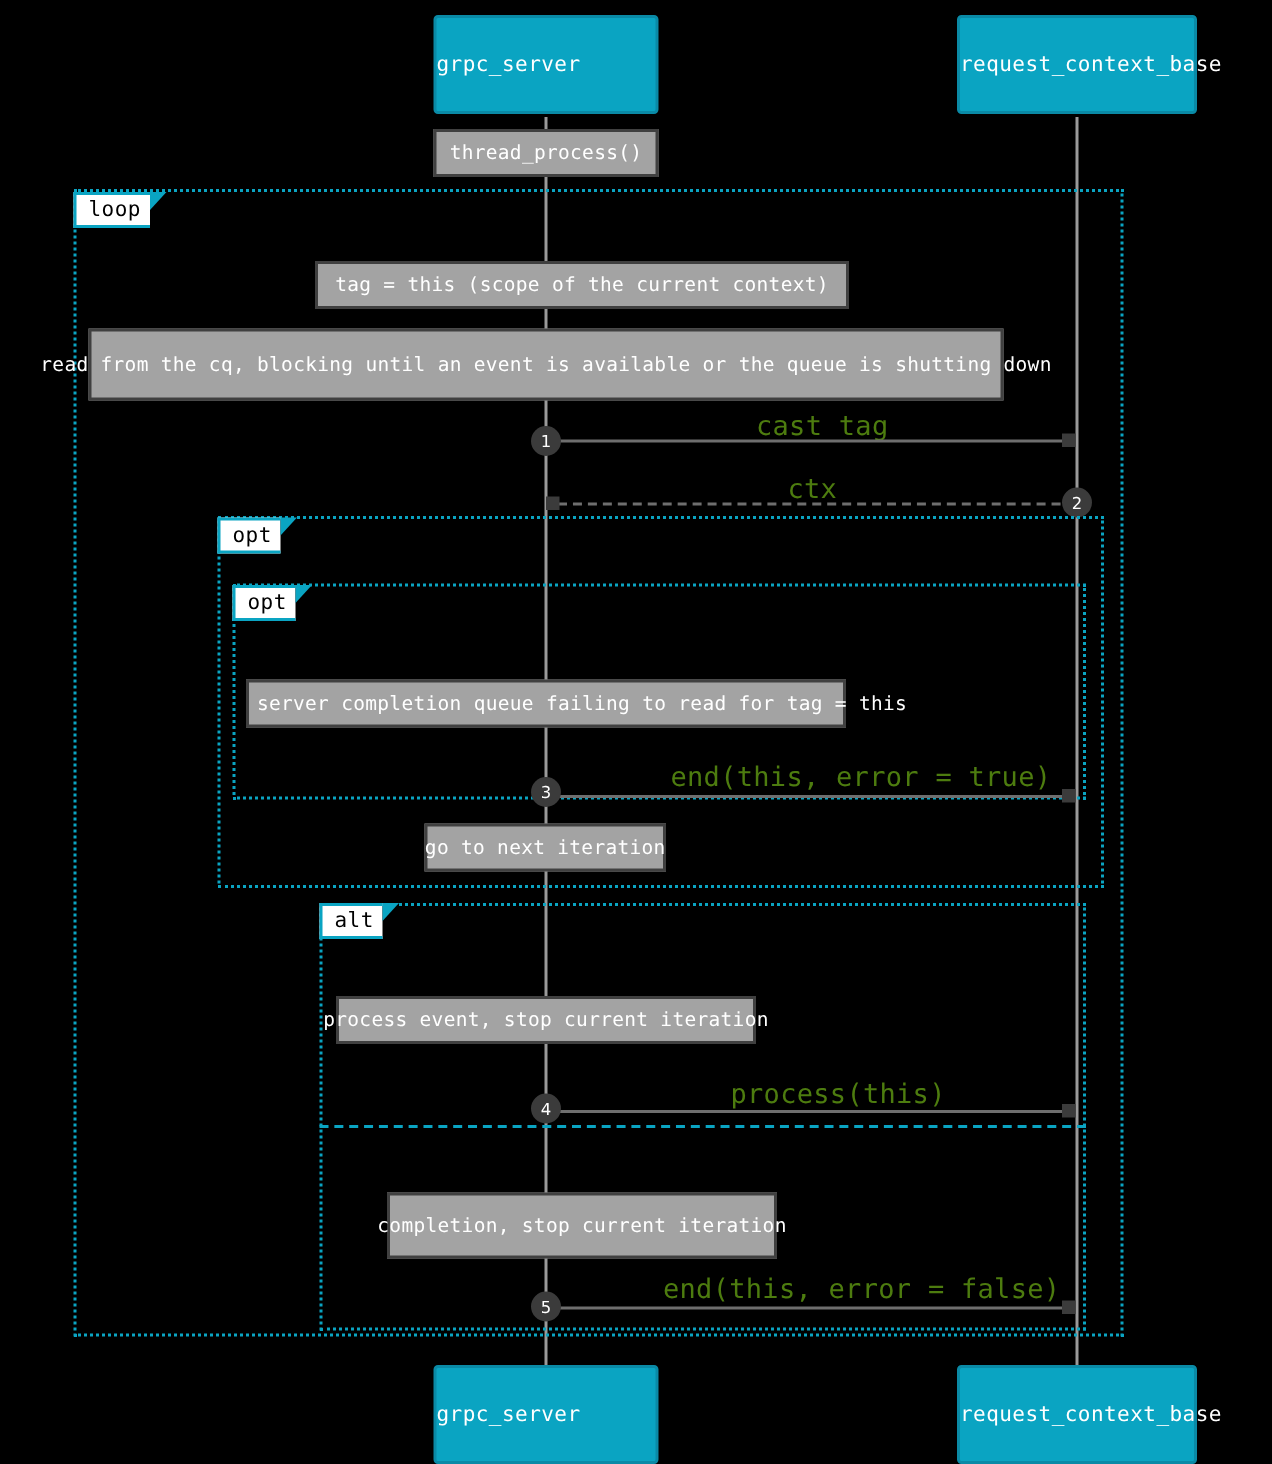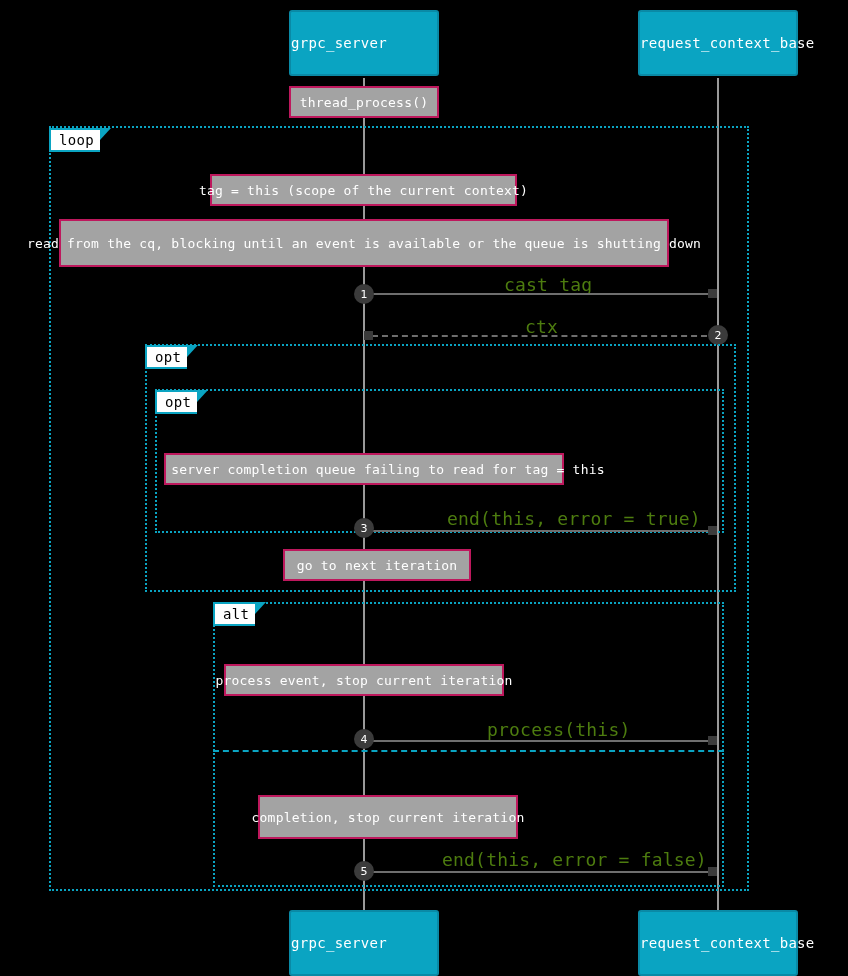--- a/index.html
+++ b/index.html
@@ -37,21 +37,21 @@
     position: absolute;
     width: 2px;
     background: #9a9a9a;
   }
 
   
   .note {
     position: absolute;
     box-sizing: border-box;
     background: #a3a3a3;
-    border: 2px solid #be185d;
+    border: 2px solid #404040;
     color: #ffffff;
     font-size: 13px;
     display: flex;
     align-items: center;
     justify-content: center;
     white-space: nowrap;
     letter-spacing: 0.2px;
   }
 
   
@@ -144,21 +144,21 @@
 
   <div class="note" style="left:289px; top:86px; width:150px; height:32px;">
     <span>thread_process()</span>
   </div>
 
   <div class="frame" style="left:49px; top:126px; width:700px; height:765px;"></div>
   <div class="frame-label" style="left:49px; top:128px;">
     <span>loop</span>
   </div>
 
-  <div class="note" style="left:210px; top:174px; width:307px; height:32px;justify-content:center;">
+  <div class="note" style="left:210px; top:174px; width:356px; height:32px;justify-content:center;">
     <span>tag = this (scope of the current context)</span>
   </div>
 
   <div class="note" style="left:59px; top:219px; width:610px; height:48px;">
     <span>read from the cq, blocking until an event is available or the queue is shutting down</span>
   </div>
 
   <div class="msg-label" style="left:504px; top:274px;">
     <span>cast tag</span>
   </div>
@@ -193,21 +193,21 @@
 
   <div class="msg-label" style="left:447px; top:508px;">
     <span>end(this, error = true)</span>
   </div>
   <div class="msg-line" style="left:364px; top:530px; width:352px;"></div>
   <div class="arrowhead" style="left:708px; top:526px;"></div>
   <div class="seq-num" style="left:354px; top:518px;">
     <span>3</span>
   </div>
 
-  <div class="note" style="left:283px; top:549px; width:188px; height:32px;">
+  <div class="note" style="left:283px; top:549px; width:161px; height:32px;">
     <span>go to next iteration</span>
   </div>
 
   <div class="frame" style="left:213px; top:602px; width:511px; height:285px;"></div>
   <div class="frame-label" style="left:213px; top:602px;">
     <span>alt</span>
   </div>
 
   <div class="note" style="left:224px; top:664px; width:280px; height:32px;">
     <span>process event, stop current iteration</span>

